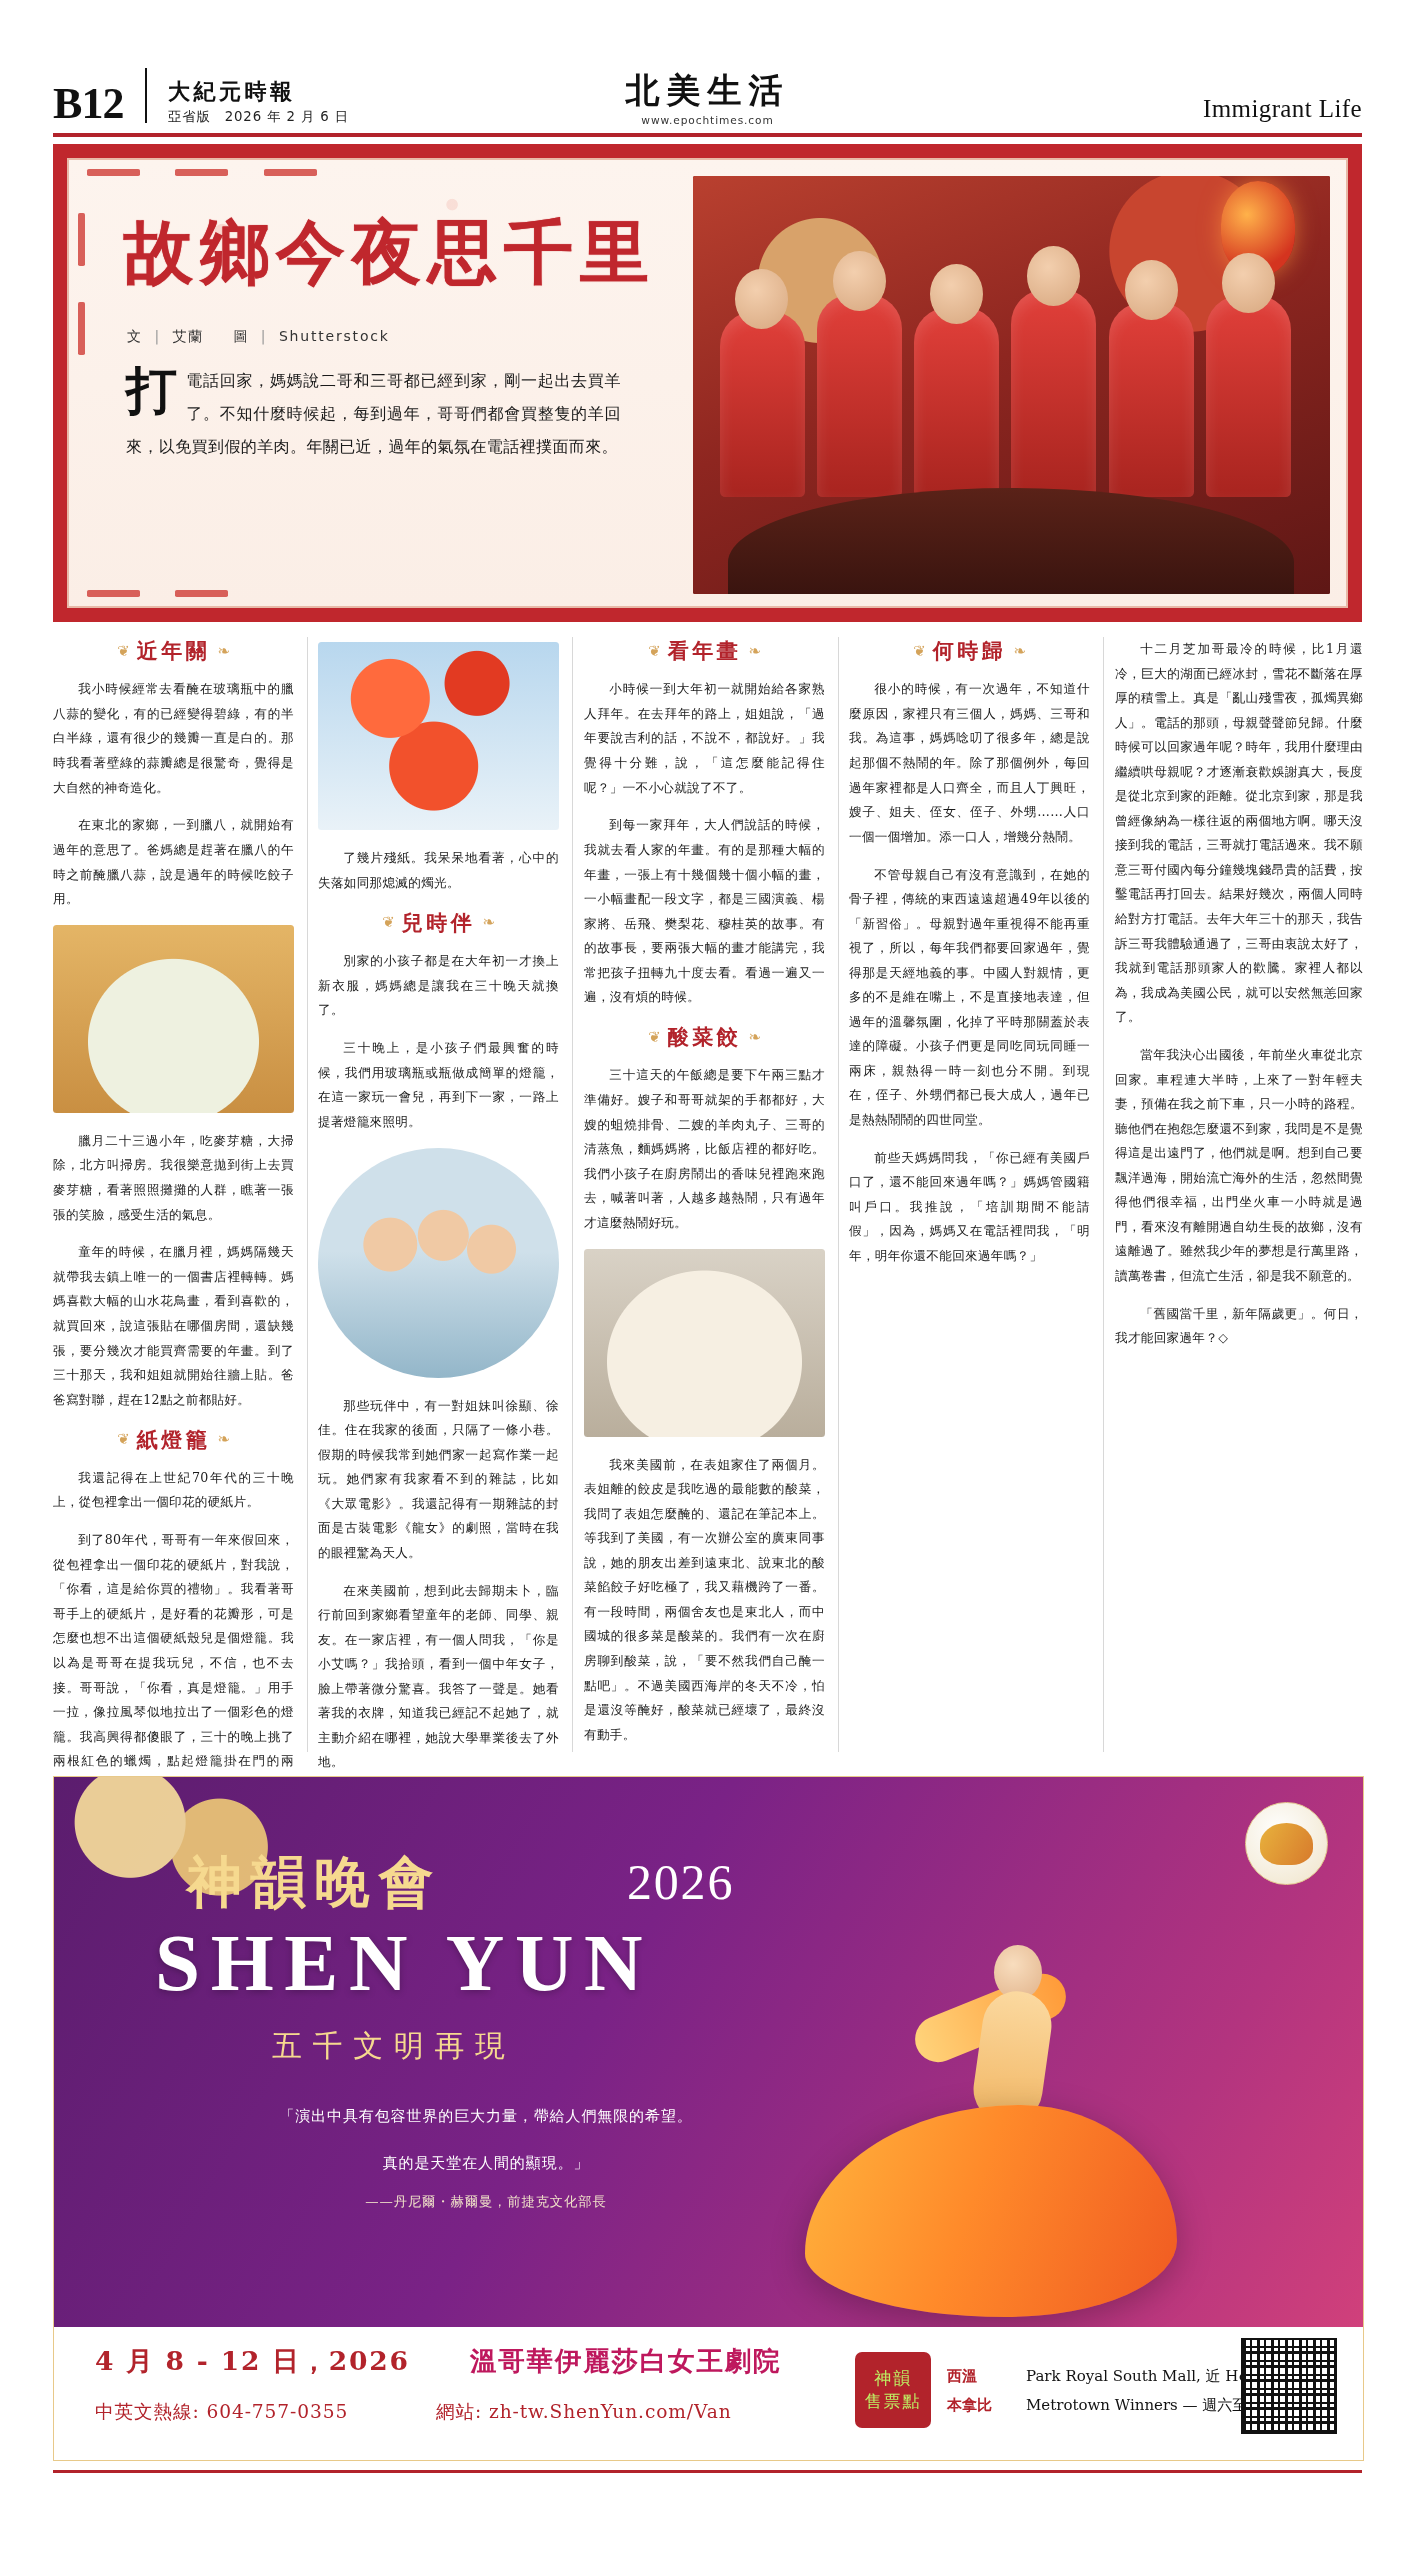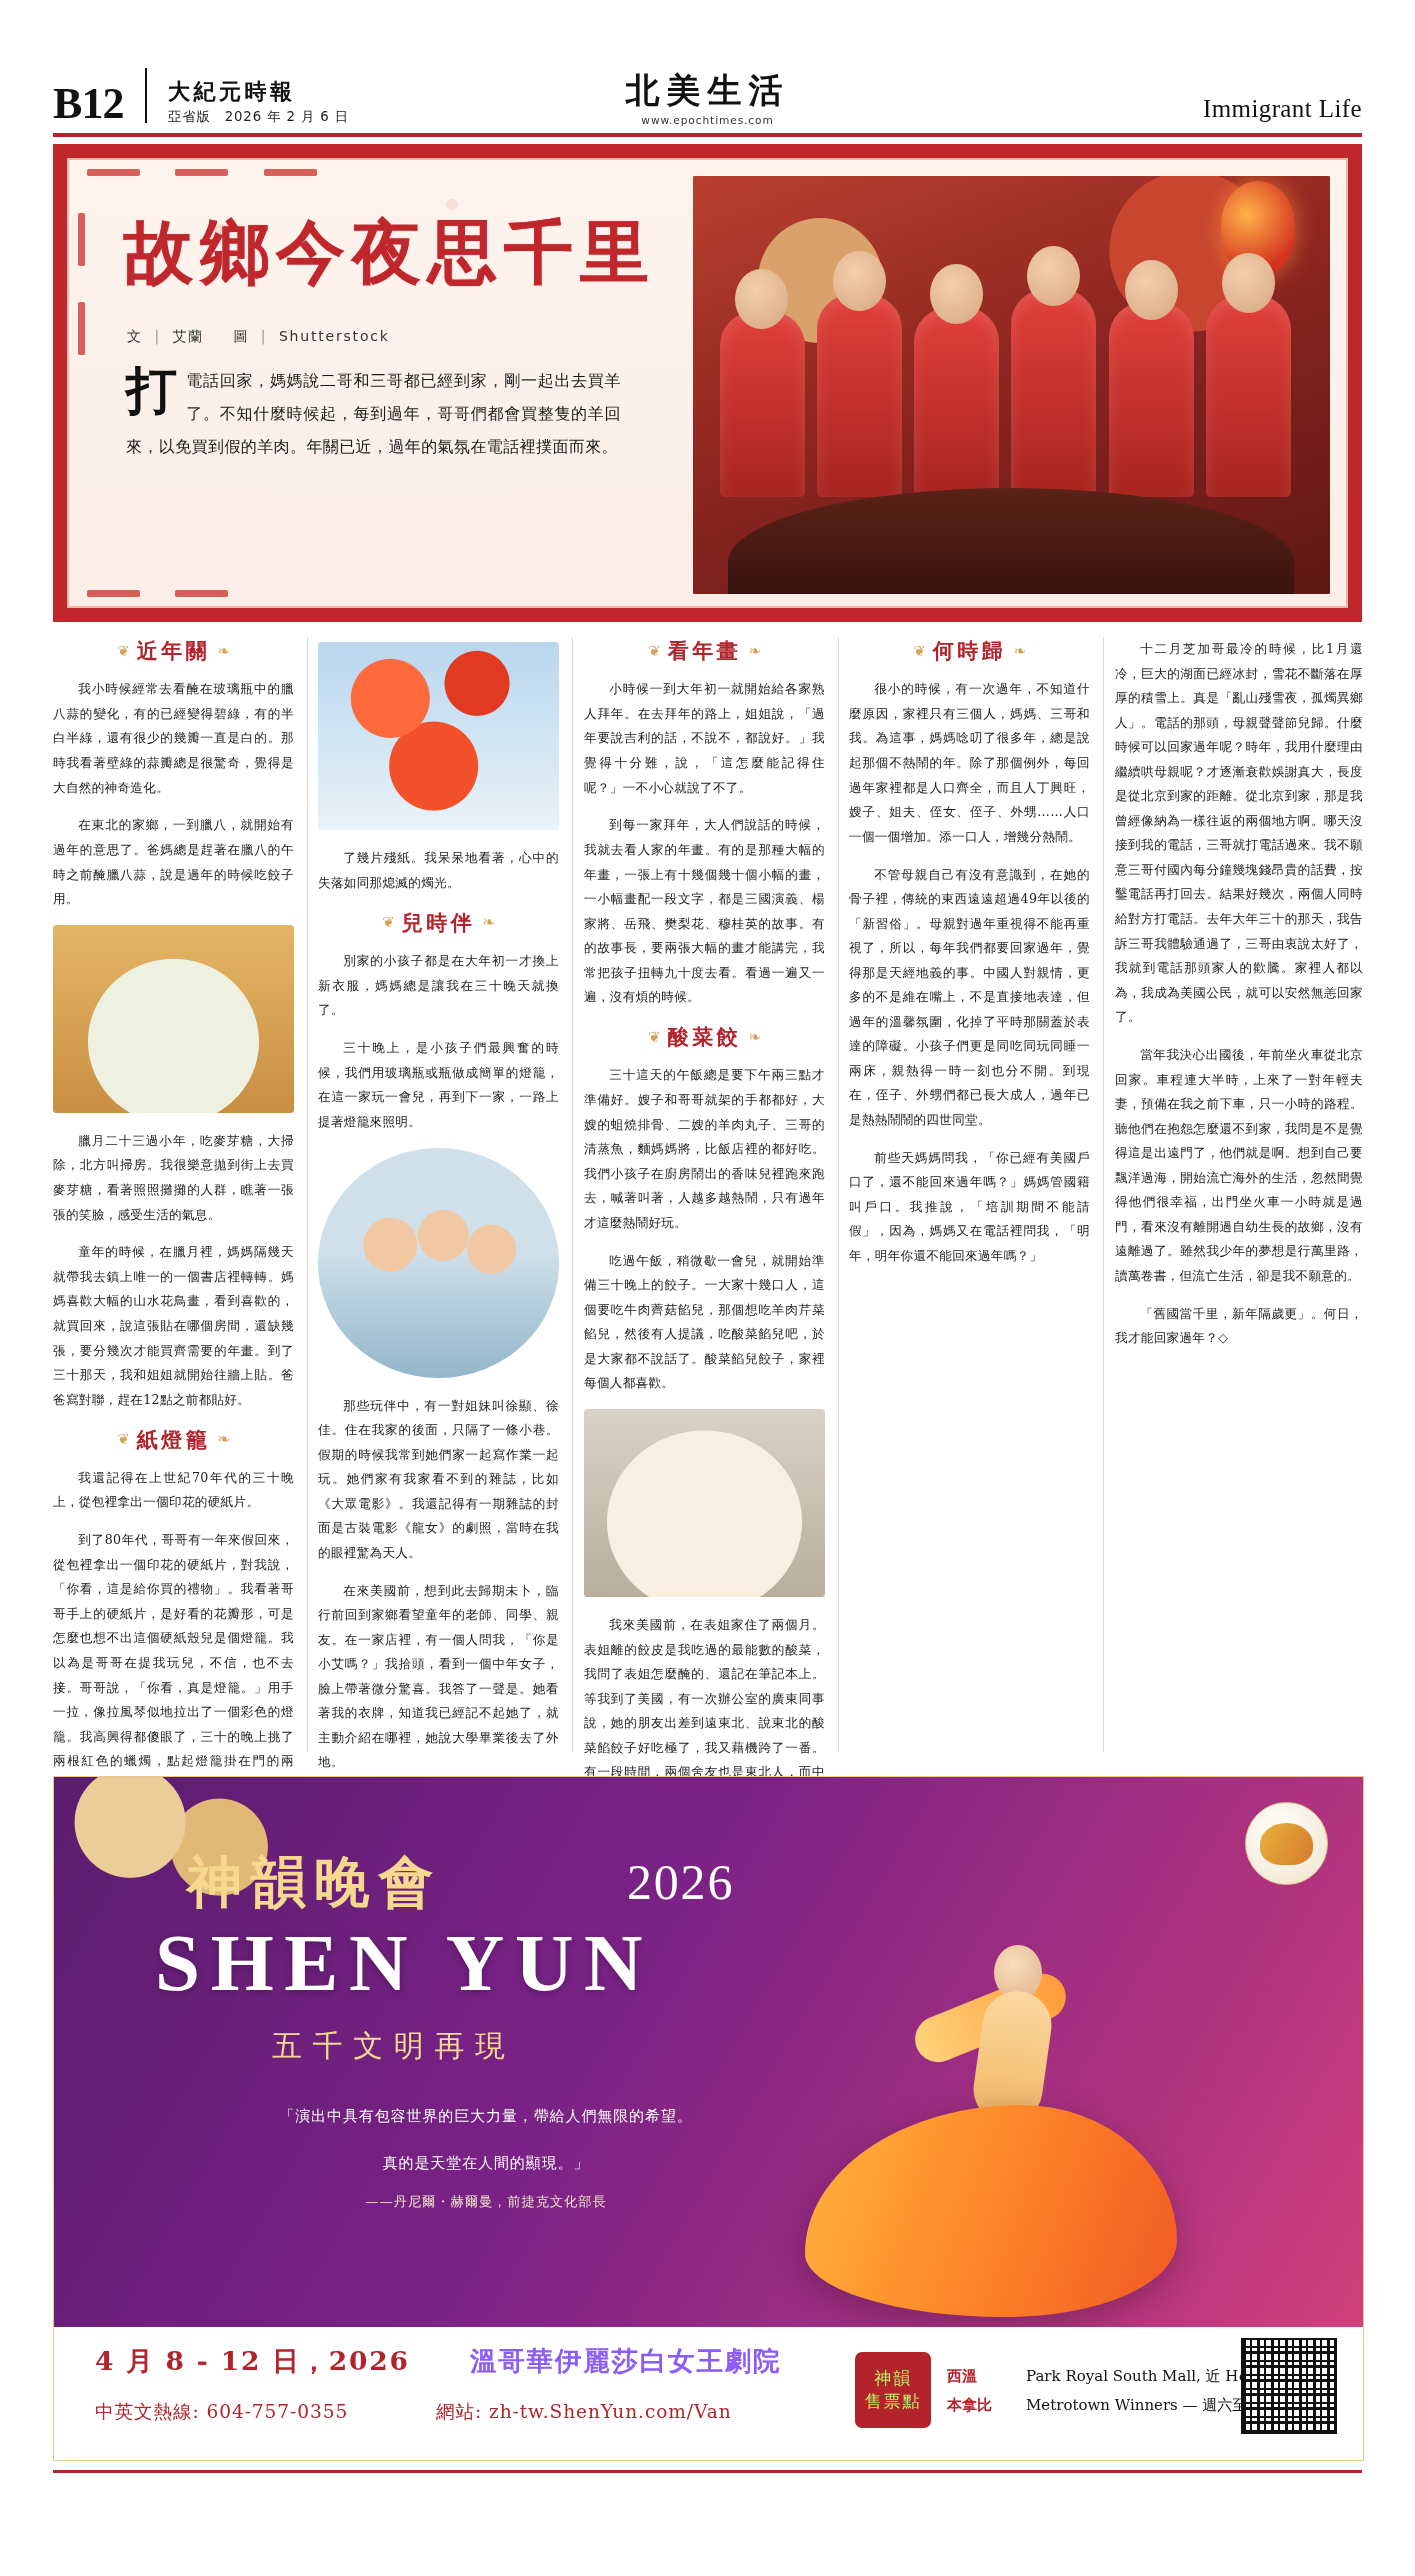--- a/index.html
+++ b/index.html
@@ -274,21 +274,21 @@
     background:linear-gradient(90deg,#ffd37a,#ff9b39);transform:rotate(-22deg);
   }
   .ad-date{
     position:absolute;left:41px;bottom:81px;
     font-family:"DejaVu Serif","Liberation Serif",serif;
     font-size:26.5px;color:#b2232b;font-weight:700;letter-spacing:1.8px;
   }
   .ad-venue{
     position:absolute;left:416px;bottom:81px;
     font-family:"DejaVu Serif","Liberation Serif",serif;
-    font-size:26.5px;color:#8b5cf6;font-weight:700;letter-spacing:1.8px;
+    font-size:26.5px;color:#be185d;font-weight:700;letter-spacing:1.8px;
   }
   .ad-hot{
     position:absolute;left:41px;bottom:35px;
     font-family:"DejaVu Serif","Liberation Serif",serif;
     font-size:18.6px;color:#b2232b;letter-spacing:0.9px;
   }
   .ad-web{
     position:absolute;left:382px;bottom:35px;
     font-family:"DejaVu Serif","Liberation Serif",serif;
     font-size:18.6px;color:#b2232b;letter-spacing:0.9px;
@@ -438,21 +438,20 @@
         <span class="orn">❧</span>
       </div>
       <p class="body">小時候一到大年初一就開始給各家熟人拜年。在去拜年的路上，姐姐說，「過年要說吉利的話，不說不，都說好。」我覺得十分難，說，「這怎麼能記得住呢？」一不小心就說了不了。</p>
       <p class="body">到每一家拜年，大人們說話的時候，我就去看人家的年畫。有的是那種大幅的年畫，一張上有十幾個幾十個小幅的畫，一小幅畫配一段文字，都是三國演義、楊家將、岳飛、樊梨花、穆桂英的故事。有的故事長，要兩張大幅的畫才能講完，我常把孩子扭轉九十度去看。看過一遍又一遍，沒有煩的時候。</p>
       <div class="sec-head">
         <span class="orn">❦</span>
         <h3>酸菜餃</h3>
         <span class="orn">❧</span>
       </div>
       <p class="body">三十這天的午飯總是要下午兩三點才準備好。嫂子和哥哥就架的手都都好，大嫂的蛆燒排骨、二嫂的羊肉丸子、三哥的清蒸魚，麵媽媽將，比飯店裡的都好吃。我們小孩子在廚房鬧出的香味兒裡跑來跑去，喊著叫著，人越多越熱鬧，只有過年才這麼熱鬧好玩。</p>
-      <p class="body">吃過午飯，稍微歇一會兒，就開始準備三十晚上的餃子。一大家十幾口人，這個要吃牛肉薺菇餡兒，那個想吃羊肉芹菜餡兒，然後有人提議，吃酸菜餡兒吧，於是大家都不說話了。酸菜餡兒餃子，家裡每個人都喜歡。</p>
       <div class="figure fig-dumpling"></div>
       <p class="body">我來美國前，在表姐家住了兩個月。表姐離的餃皮是我吃過的最能數的酸菜，我問了表姐怎麼醃的、還記在筆記本上。等我到了美國，有一次辦公室的廣東同事說，她的朋友出差到遠東北、說東北的酸菜餡餃子好吃極了，我又藉機跨了一番。有一段時間，兩個舍友也是東北人，而中國城的很多菜是酸菜的。我們有一次在廚房聊到酸菜，說，「要不然我們自己醃一點吧」。不過美國西海岸的冬天不冷，怕是還沒等醃好，酸菜就已經壞了，最終沒有動手。</p>
     </div>
 
     <div class="col c4">
       <div class="sec-head">
         <span class="orn">❦</span>
         <h3>何時歸</h3>
         <span class="orn">❧</span>
       </div>

